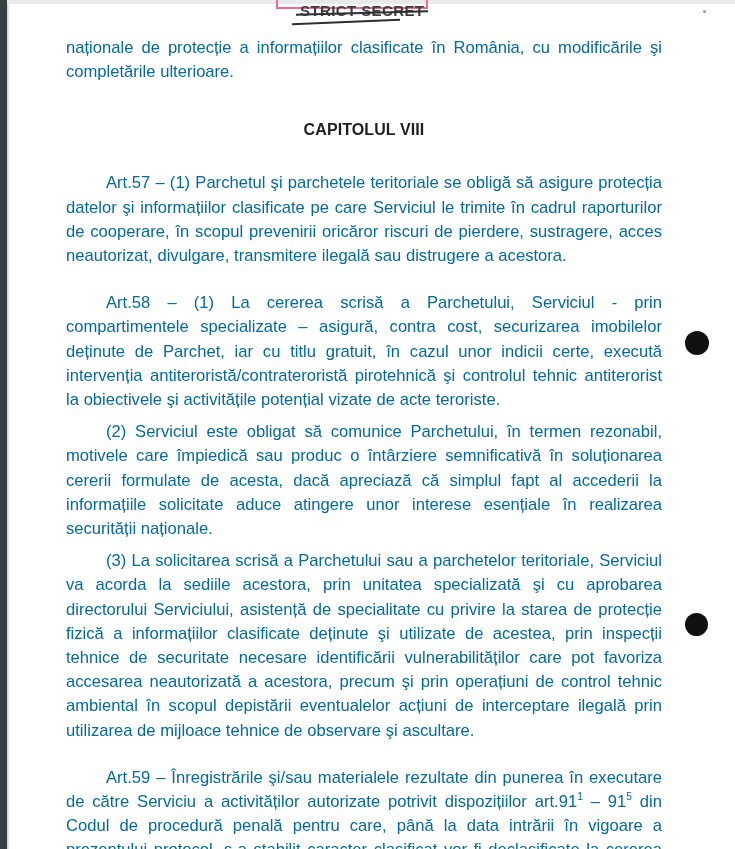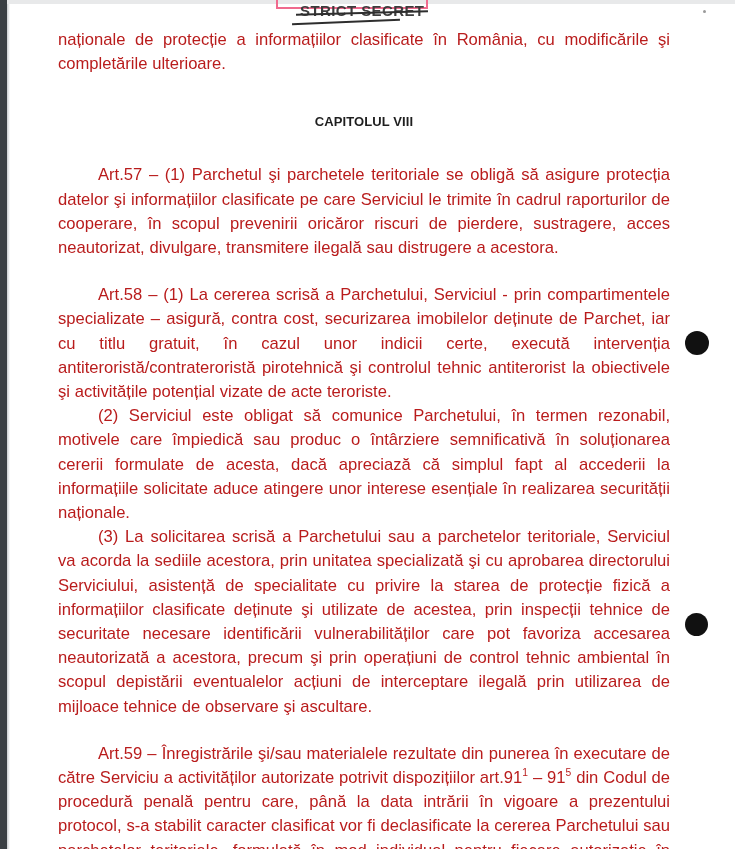--- a/index.html
+++ b/index.html
@@ -93,44 +93,44 @@
     border-radius: 50%;
   }
   
   .content {
     position: absolute;
     left: 58px;
     top: 28px;
     width: 612px;
   }
   p.para {
-    margin: 0;
+    margin: 8px;
     font-size: 16.6px;
     line-height: 24.2px;
-    color: #b91c1c;
+    color: #0369a1;
     text-align: justify;
     text-justify: inter-word;
     word-spacing: 0.1px;
   }
   p.para.indent {
     text-indent: 40px;
   }
   p.para.gap-before {
     margin-top: 23px;
   }
   p.para.tight-before {
     margin-top: 0;
   }
   .heading-block {
     margin-top: 34px;
     margin-bottom: 30px;
     text-align: center;
   }
   .heading-line {
-    font-size: 13px;
+    font-size: 16px;
     font-weight: 700;
     line-height: 23px;
     color: #1f1f1f;
     letter-spacing: 0.1px;
   }
   sup {
     font-size: 0.62em;
     vertical-align: super;
     line-height: 0;
   }

